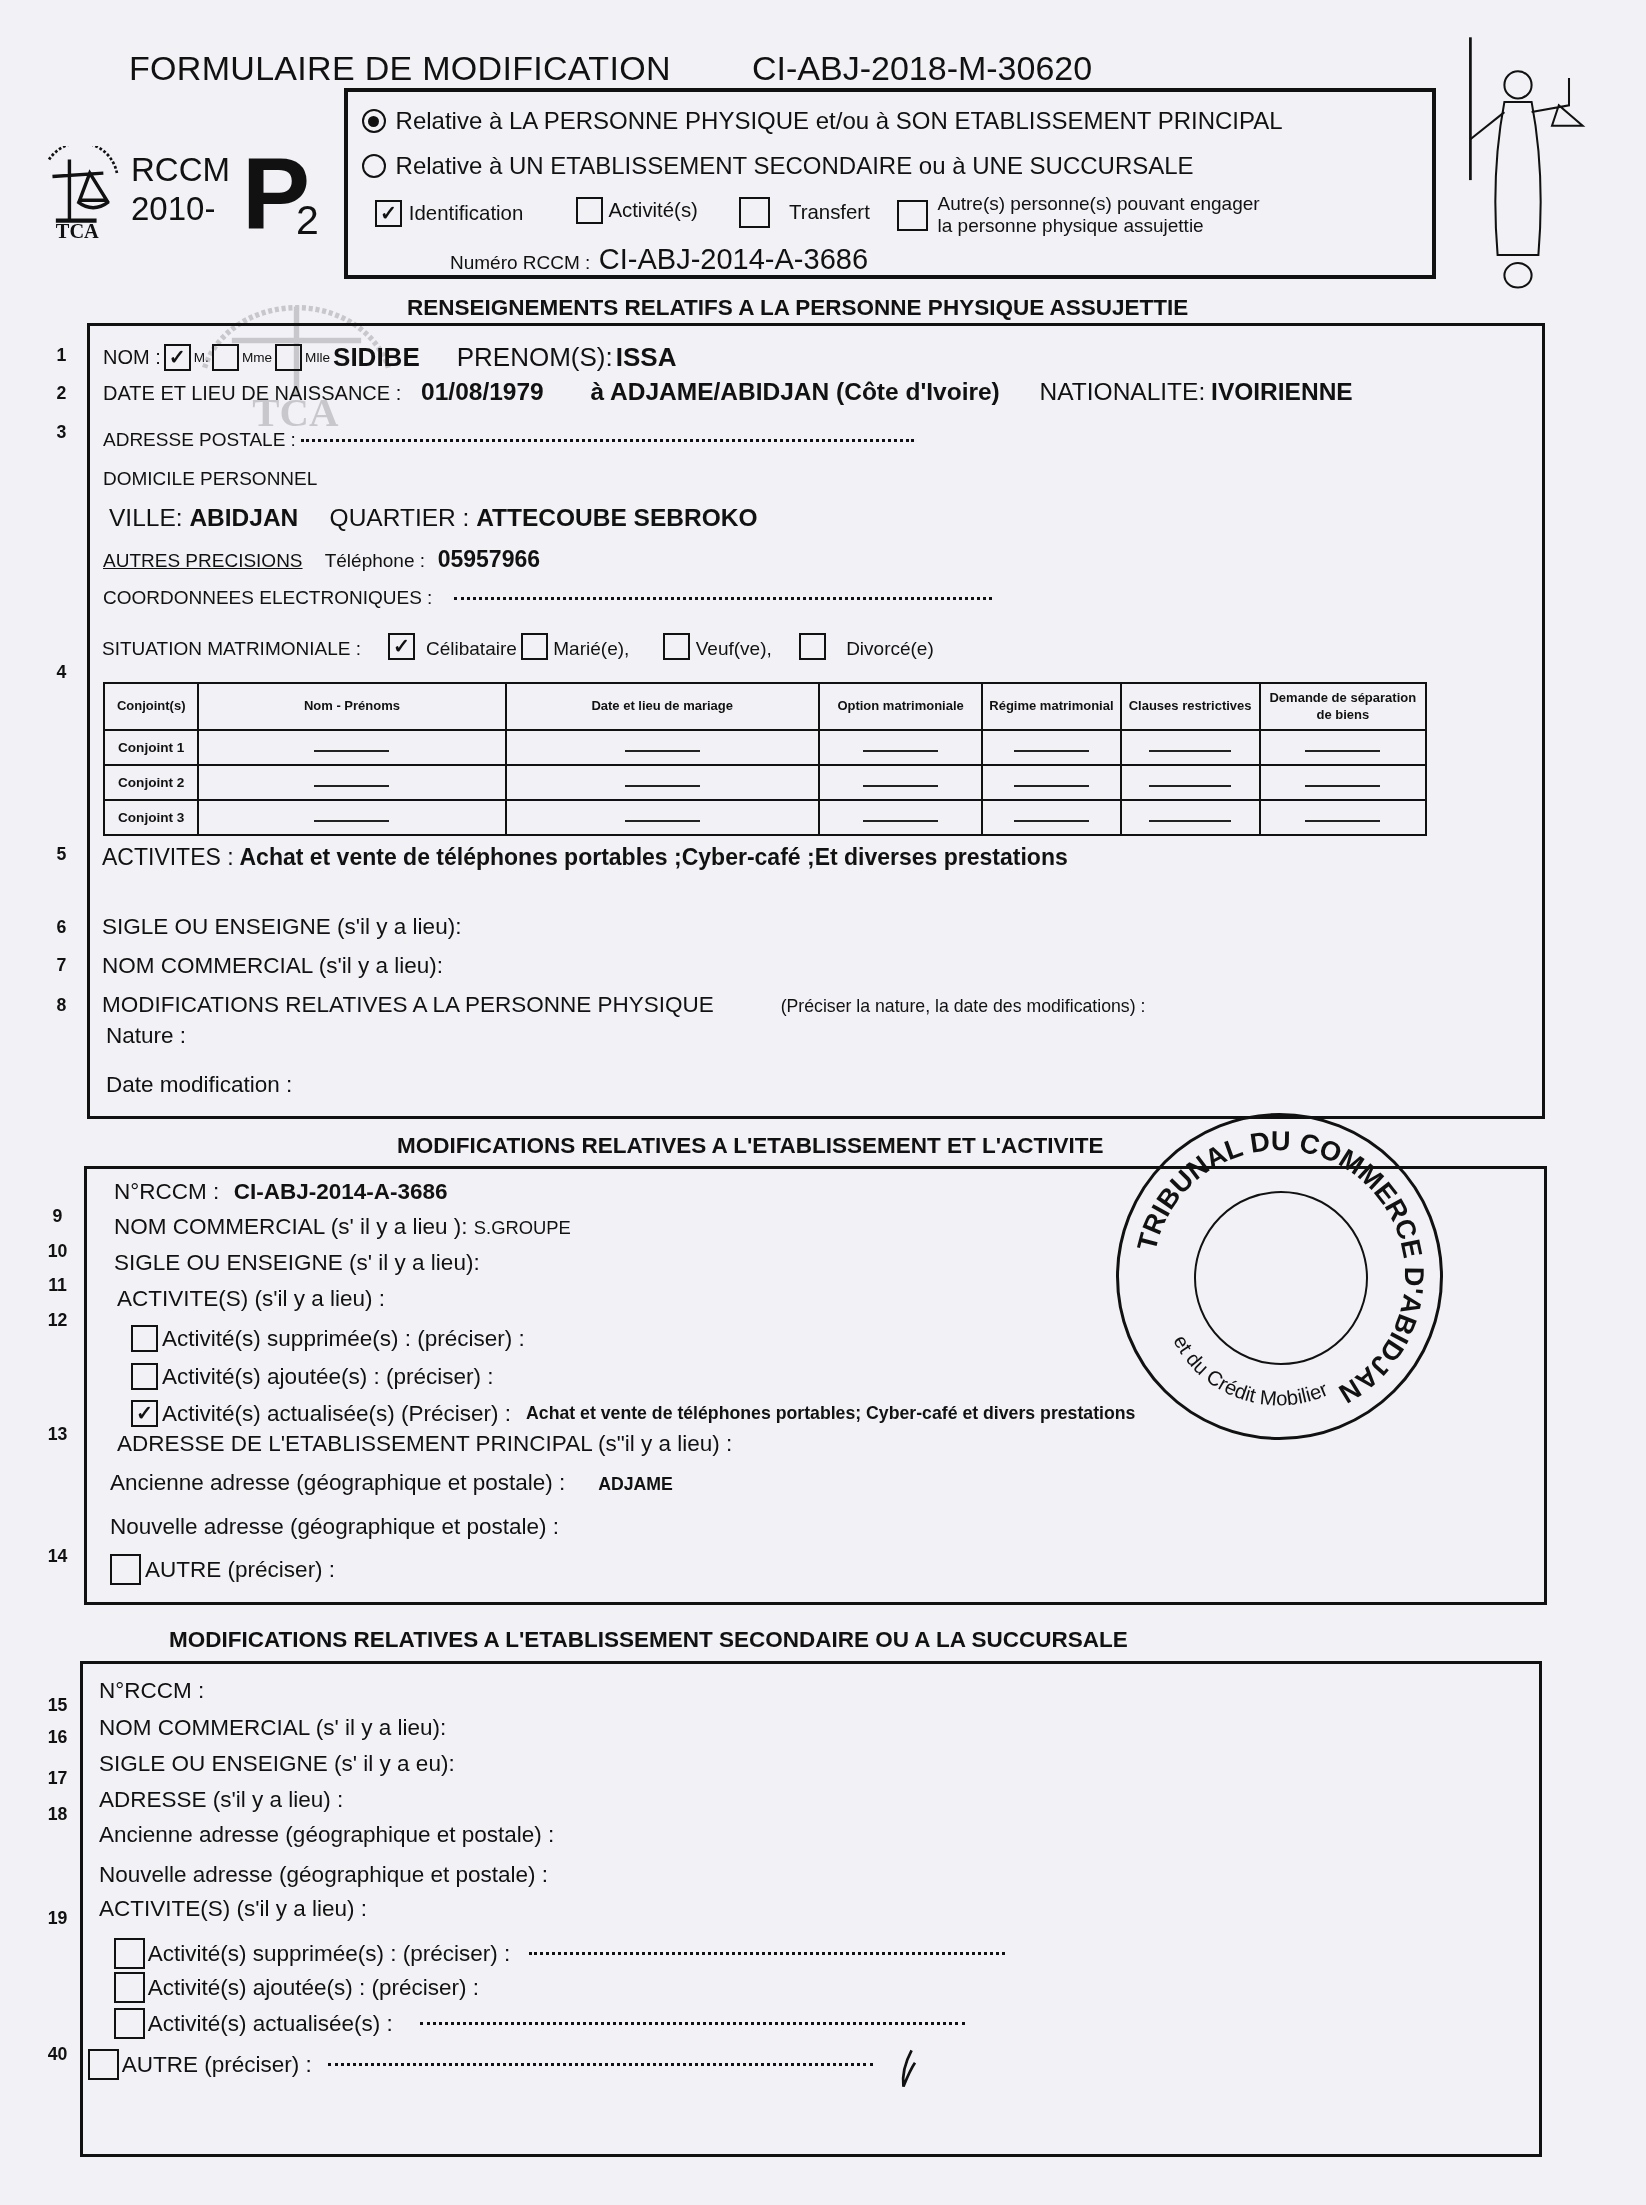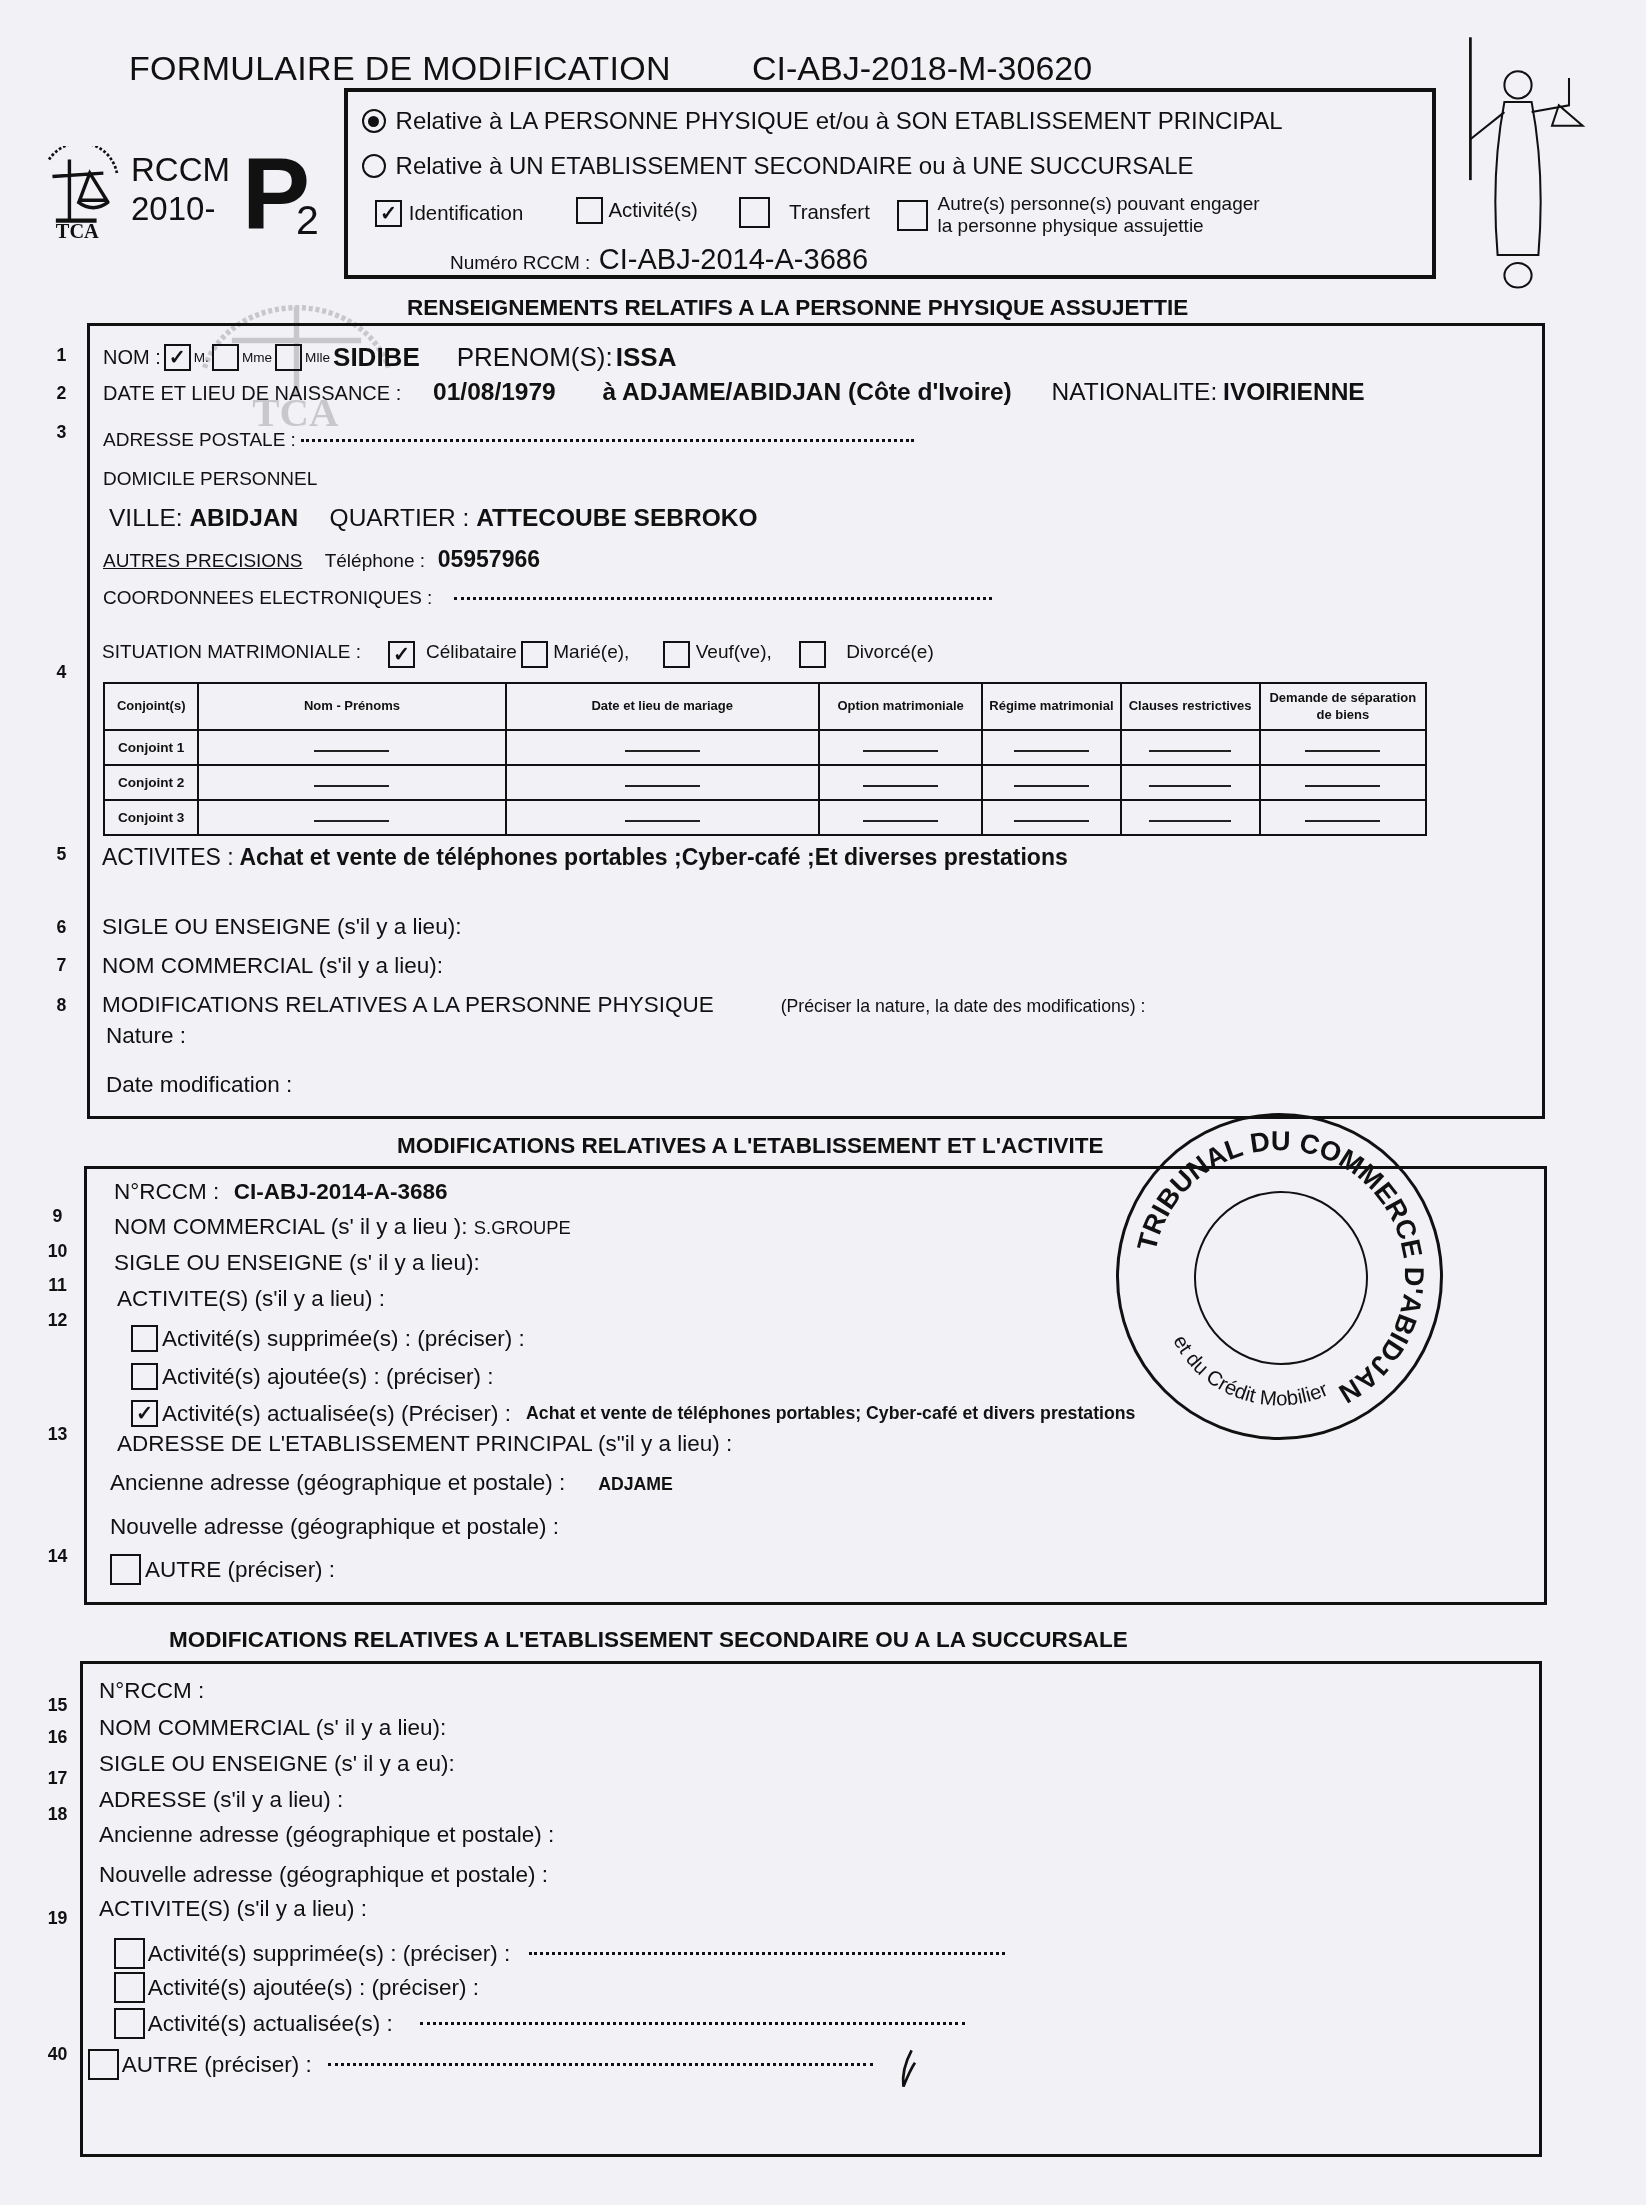--- a/index.html
+++ b/index.html
@@ -126,21 +126,21 @@
   <span style="font-size:13.6px;">Mme</span>
   <span class="chk"></span>
   <span style="font-size:13.6px;">Mlle</span>
   <span class="b" style="font-size:26px;">SIDIBE</span>
   <span style="font-size:26px; margin-left:34px;">PRENOM(S):</span>
   <span class="b" style="font-size:26px;">ISSA</span>
 </div>
 
 <div class="line" style="left:103px; top:378px;">
   <span style="font-size:20px;">DATE ET LIEU DE NAISSANCE :</span>
-  <span class="b" style="font-size:24.5px; margin-left:26px;text-align:right;">01/08/1979</span>
+  <span class="b" style="font-size:24.5px; margin-left:14px;text-align:right;">01/08/1979</span>
   <span class="b" style="font-size:24.5px; margin-left:41px;">à ADJAME/ABIDJAN (Côte d'Ivoire)</span>
   <span style="font-size:24.5px; margin-left:34px;">NATIONALITE:</span>
   <span class="b" style="font-size:24.5px;">IVOIRIENNE</span>
 </div>
 
 <div class="line" style="left:103px; top:429px; font-size:19px;">
   <span>ADRESSE POSTALE :</span>
   <span class="dots" style="width:613px;"></span>
 </div>
 
@@ -157,21 +157,21 @@
   <span style="font-size:19px; text-decoration:underline;">AUTRES PRECISIONS</span>
   <span style="font-size:19px; margin-left:16.3px;">Téléphone :</span>
   <span class="b" style="font-size:23px; margin-left:6.8px;">05957966</span>
 </div>
 
 <div class="line" style="left:103px; top:587px; font-size:19px;">
   <span>COORDONNEES ELECTRONIQUES :</span>
   <span class="dots" style="width:538px; margin-left:16.3px;"></span>
 </div>
 
-<div class="line" style="left:102px; top:633px; font-size:19px; display:flex; align-items:flex-start;margin-top:8px;">
+<div class="line" style="left:102px; top:633px; font-size:19px; display:flex; align-items:flex-end;">
   <span>SITUATION MATRIMONIALE :</span>
   <span class="chk" style="margin-left:27px;">✓</span>
   <span style="margin-left:11px;">Célibataire</span>
   <span class="chk" style="margin-left:4.1px;"></span>
   <span style="margin-left:5.4px;">Marié(e),</span>
   <span class="chk" style="margin-left:34px;"></span>
   <span style="margin-left:5.4px;">Veuf(ve),</span>
   <span class="chk" style="margin-left:27px;"></span>
   <span style="margin-left:20.4px;">Divorcé(e)</span>
 </div>

